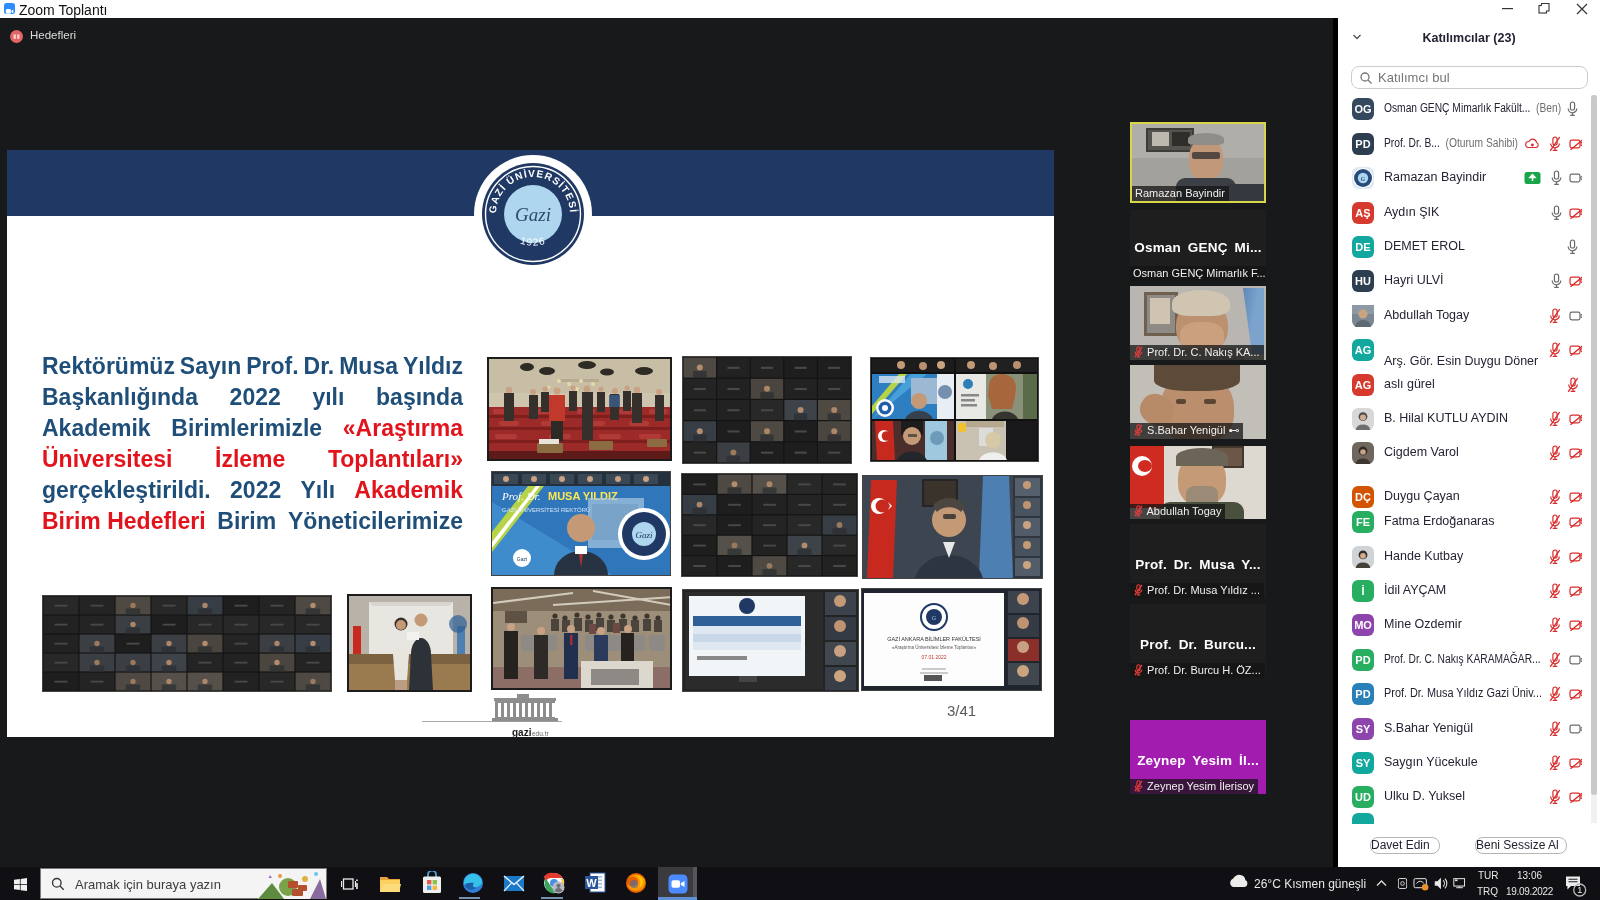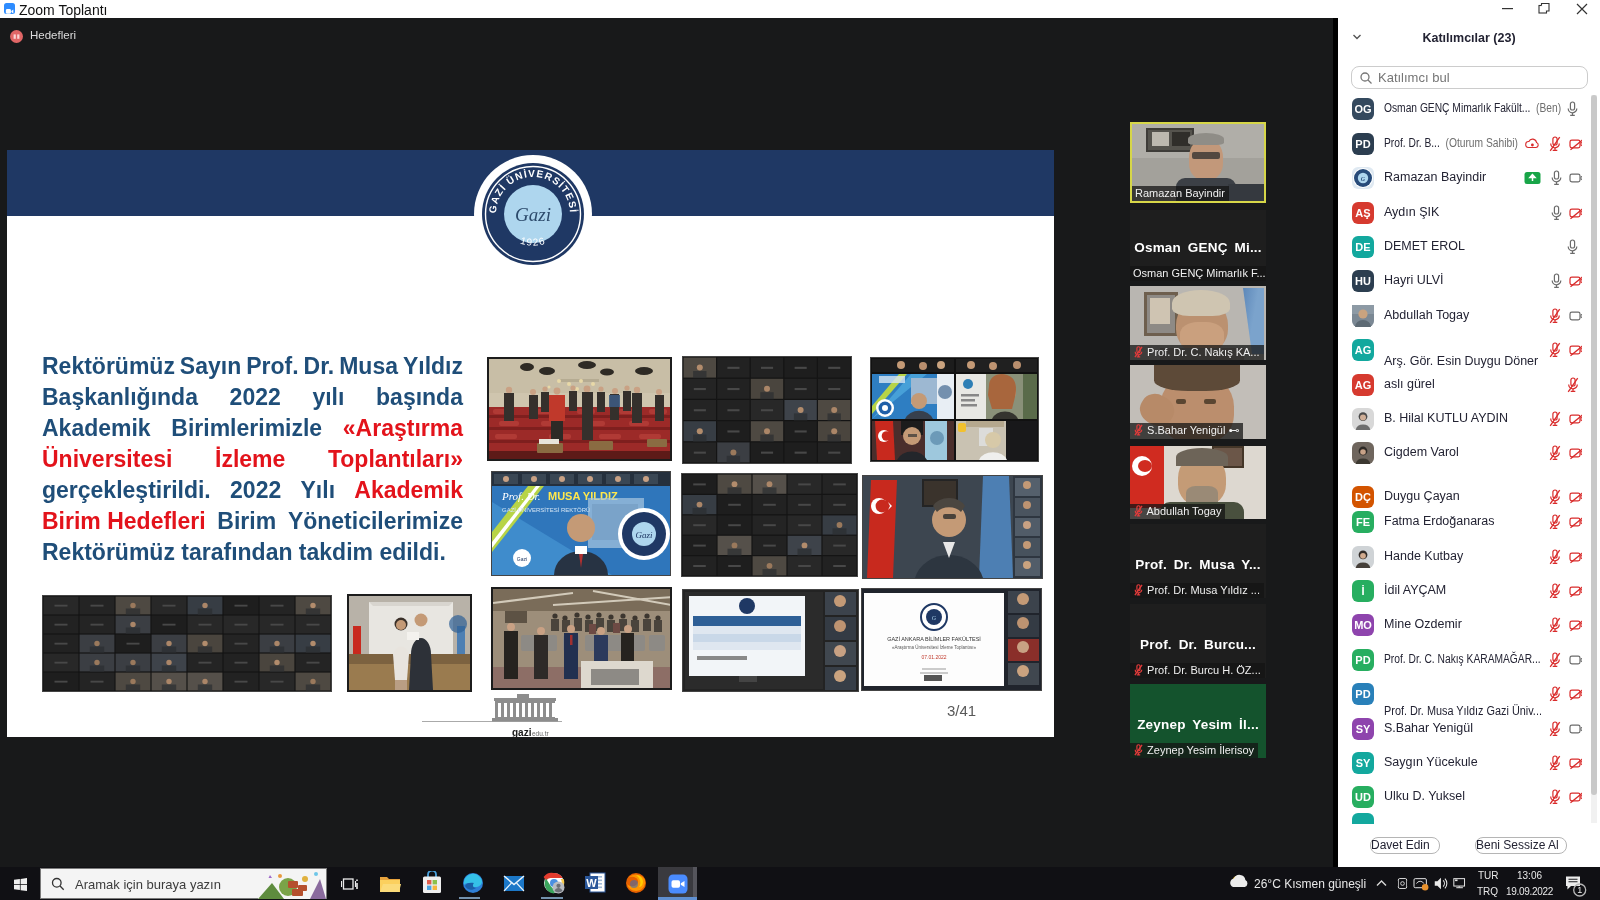--- a/index.html
+++ b/index.html
@@ -112,21 +112,20 @@
         <span>gerçekleştirildi.</span>
         <span>2022</span>
         <span>Yılı</span>
         <span class="r">Akademik</span>
       </div>
     <div class="ln">
         <span class="r">Birim&nbsp;Hedefleri</span>
         <span>Birim</span>
         <span>Yöneticilerimize</span>
       </div>
-    <div class="ln" style="justify-content:flex-start;">Rektörümüz&nbsp;tarafından&nbsp;takdim&nbsp;edildi.</div>
   </div>
   <div id="photos">
 <div style="position:absolute;left:480px;top:207px;width:185px;height:104px;border:2px solid #1c1c1c;overflow:hidden;"><svg width="183" height="102" viewBox="0 0 183 102">
 <rect width="183" height="102" fill="#cfc5ae"></rect>
 <rect y="0" width="183" height="34" fill="#c8bea6"></rect>
 <g fill="#2e2a24">
             <ellipse cx="38" cy="8" rx="7" ry="4"></ellipse>
             <ellipse cx="58" cy="12" rx="8" ry="4"></ellipse>
             <ellipse cx="98" cy="6" rx="9" ry="4"></ellipse>
             <ellipse cx="118" cy="13" rx="7" ry="3.5"></ellipse>
@@ -774,21 +773,21 @@
     </div>
 <div class="vt" style="top:604px;height:74px;background:#1e1e1e;">
       <div class="cname" style="top:33px;">Prof.  Dr.  Burcu...</div>
       <div class="lbl"><svg width="11" height="12" viewBox="0 0 14 16" style="vertical-align:-2px;">
           <rect x="4.9" y="1" width="4.2" height="8" rx="2.1" fill="none" stroke="#e23b3b" stroke-width="1.6"></rect>
           <path d="M2.7 7.5 a4.3 4.3 0 0 0 8.6 0" fill="none" stroke="#e23b3b" stroke-width="1.6"></path>
           <path d="M7 12 v2.2 M4.7 14.4 h4.6" stroke="#e23b3b" stroke-width="1.6"></path>
           <path d="M11.7 1.2 L2.2 14.8" stroke="#e23b3b" stroke-width="1.8"></path>
         </svg> Prof. Dr. Burcu H. ÖZ...</div>
     </div>
-<div class="vt" style="top:684px;height:74px;background:#14532d;">
+<div class="vt" style="top:720px;height:74px;background:#a21caf;">
       <div class="cname" style="top:33px;">Zeynep  Yesim  İl...</div>
       <div class="lbl"><svg width="11" height="12" viewBox="0 0 14 16" style="vertical-align:-2px;">
           <rect x="4.9" y="1" width="4.2" height="8" rx="2.1" fill="none" stroke="#e23b3b" stroke-width="1.6"></rect>
           <path d="M2.7 7.5 a4.3 4.3 0 0 0 8.6 0" fill="none" stroke="#e23b3b" stroke-width="1.6"></path>
           <path d="M7 12 v2.2 M4.7 14.4 h4.6" stroke="#e23b3b" stroke-width="1.6"></path>
           <path d="M11.7 1.2 L2.2 14.8" stroke="#e23b3b" stroke-width="1.8"></path>
         </svg> Zeynep Yesim İlerisoy</div>
     </div>
 </div>
 
@@ -1065,21 +1064,21 @@
             <path d="M7 12 v2.2 M4.7 14.4 h4.6" stroke="#d92b2b" stroke-width="1.2"></path>
             <path d="M11.7 1.2 L2.2 14.8" stroke="#d92b2b" stroke-width="1.3"></path>
           </svg></div>
         <div class="pic" style="left:231px;top:3px;"><svg width="17" height="16" viewBox="0 0 17 16">
             <rect x="1" y="4.2" width="10" height="7.6" rx="1.8" fill="none" stroke="#6b6b6b" stroke-width="1.2"></rect>
             <path d="M11.5 7.4 L15.3 5 v6 L11.5 8.6" fill="none" stroke="#6b6b6b" stroke-width="1.2"></path>
           </svg></div>
       </div>
 <div class="prow" style="top:665.1px;">
         <div class="pav" style="top:0px;background:#2980b9;">PD</div>
-        <div class="pnm" style="top:21px;"><span class="sq" style="transform:scaleX(0.87);">Prof. Dr. Musa Yıldız Gazi Üniv...</span></div>
+        <div class="pnm" style="top:3px;"><span class="sq" style="transform:scaleX(0.87);">Prof. Dr. Musa Yıldız Gazi Üniv...</span></div>
         <div class="pic" style="left:210px;top:3px;"><svg width="14" height="16" viewBox="0 0 14 16">
             <rect x="4.9" y="1" width="4.2" height="8" rx="2.1" fill="none" stroke="#d92b2b" stroke-width="1.2"></rect>
             <path d="M2.7 7.5 a4.3 4.3 0 0 0 8.6 0" fill="none" stroke="#d92b2b" stroke-width="1.2"></path>
             <path d="M7 12 v2.2 M4.7 14.4 h4.6" stroke="#d92b2b" stroke-width="1.2"></path>
             <path d="M11.7 1.2 L2.2 14.8" stroke="#d92b2b" stroke-width="1.3"></path>
           </svg></div>
         <div class="pic" style="left:231px;top:3px;"><svg width="17" height="16" viewBox="0 0 17 16">
             <rect x="1" y="4.2" width="10" height="7.6" rx="1.8" fill="none" stroke="#d92b2b" stroke-width="1.2"></rect>
             <path d="M11.5 7.4 L15.3 5 v6 L11.5 8.6" fill="none" stroke="#d92b2b" stroke-width="1.2"></path>
             <path d="M15.3 2.5 L1.5 13.8" stroke="#d92b2b" stroke-width="1.3"></path>

